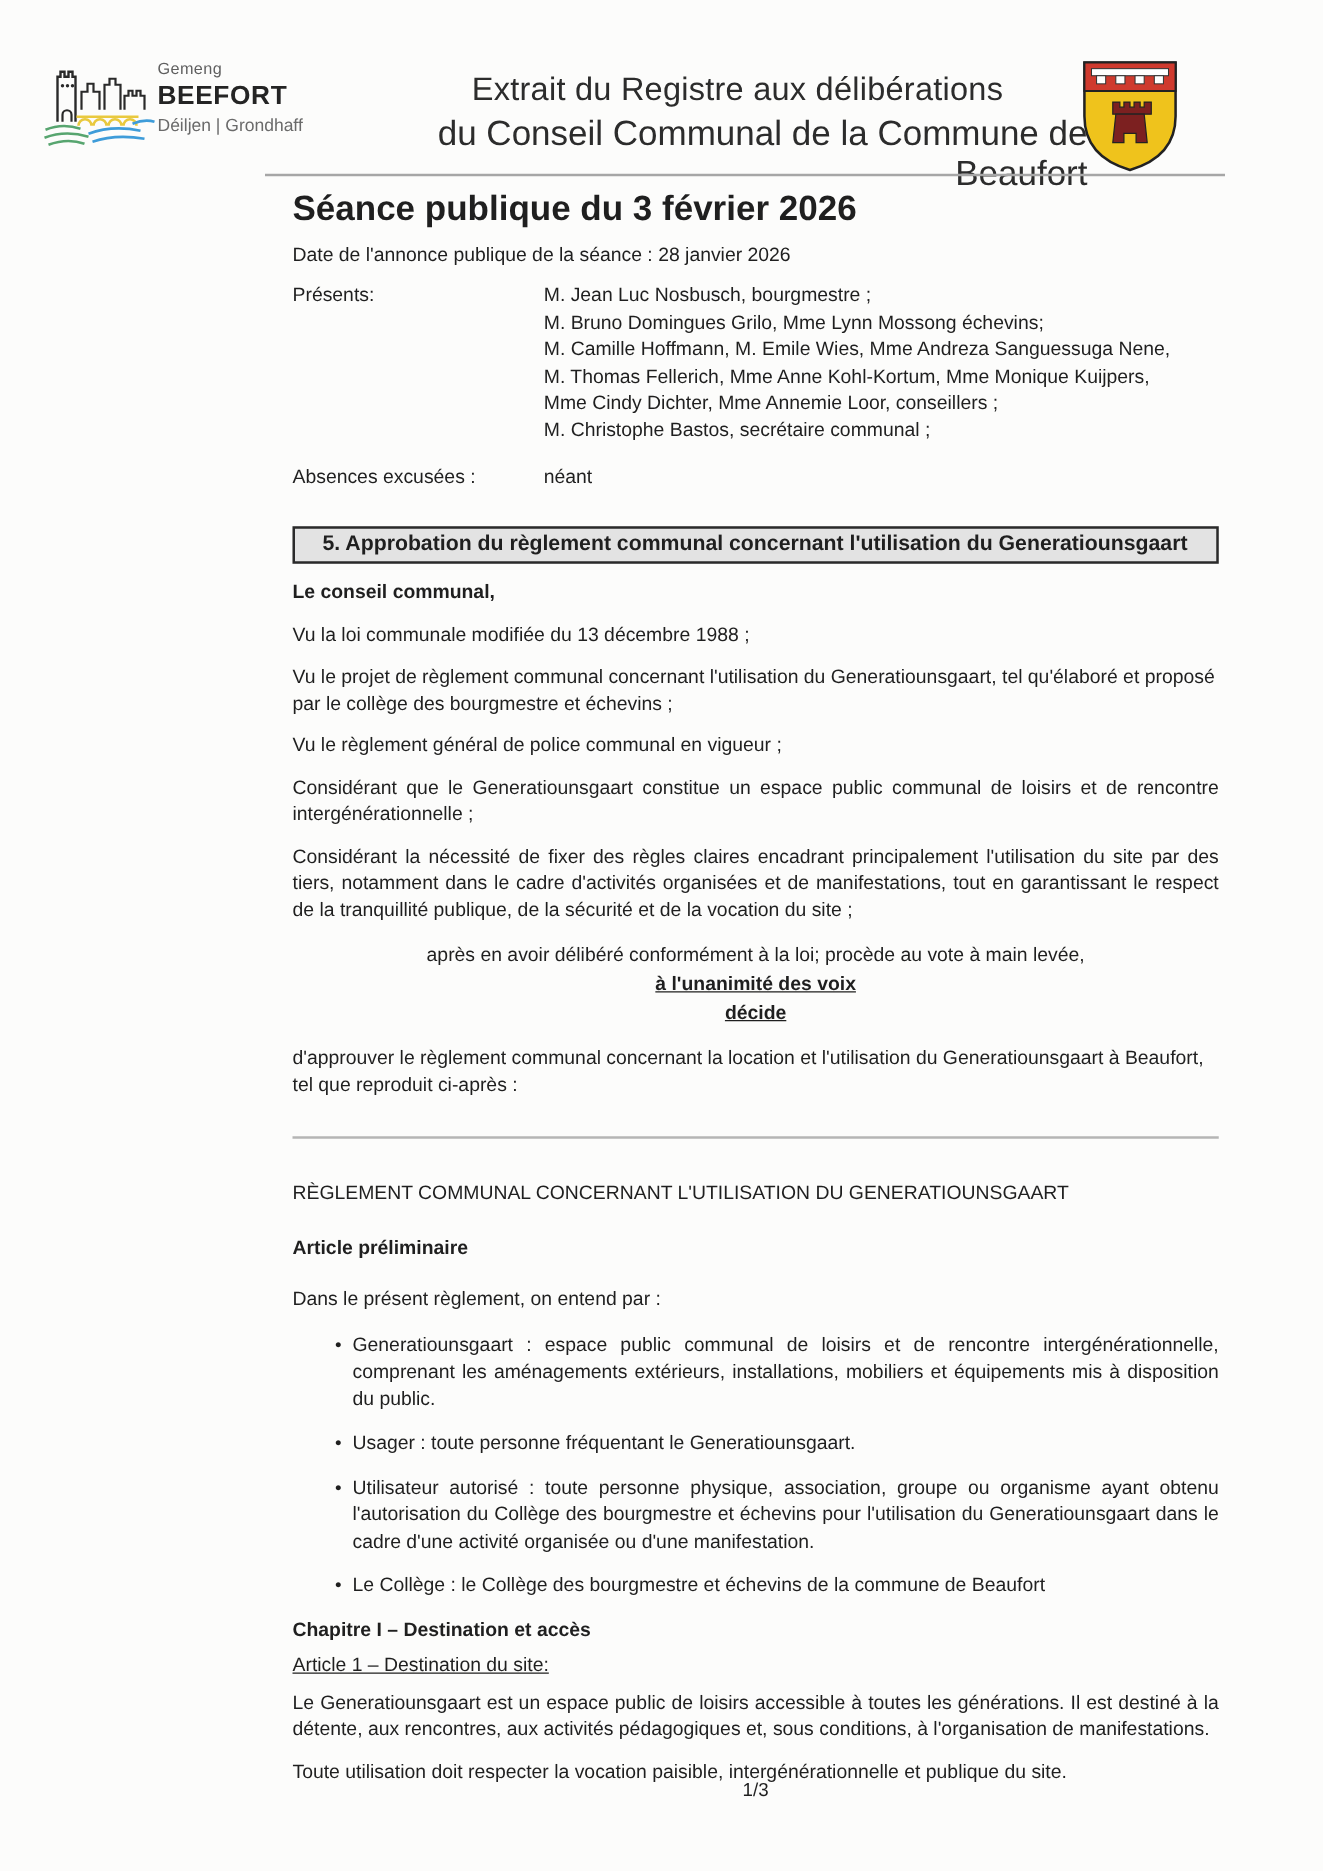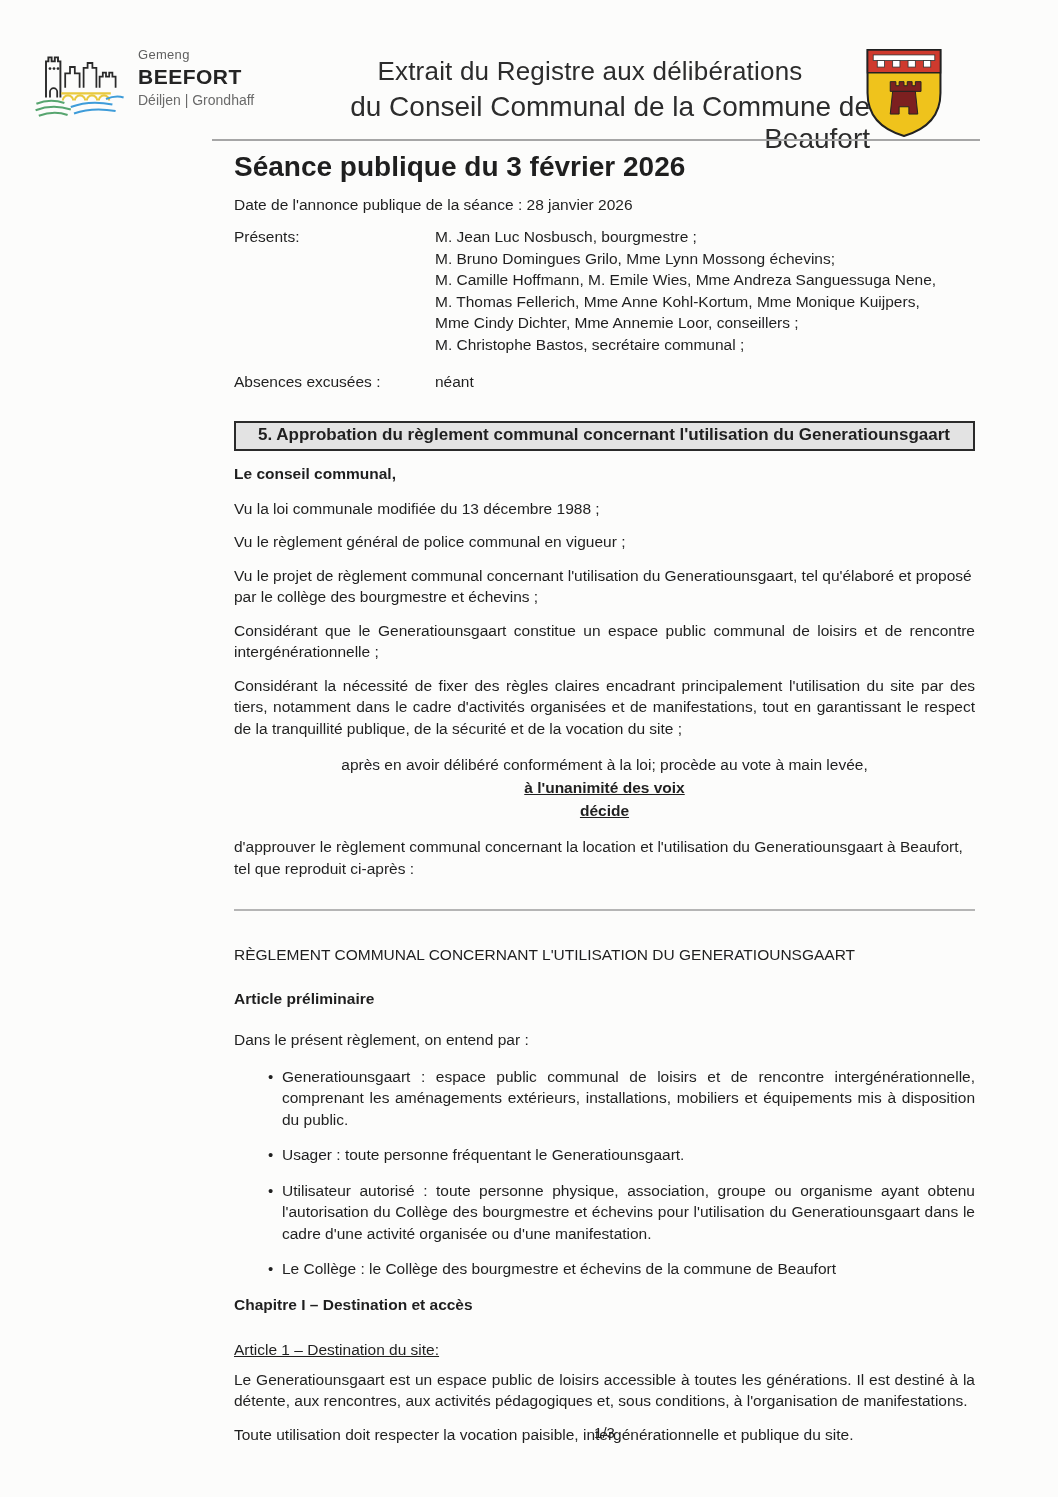--- a/index.html
+++ b/index.html
@@ -10,21 +10,21 @@
   *{margin:0;padding:0;box-sizing:border-box;}
   html,body{width:1058px;height:1497px;}
   body{
     background:#fcfcfb;
     font-family:"Liberation Sans", sans-serif;
     color:var(--ink);
     position:relative;
     overflow:hidden;
   }
   
-  .logo{position:absolute;left:34px;top:44px;display:flex;gap:12px;align-items:flex-start;}
+  .logo{position:absolute;left:34px;top:44px;display:flex;align-items:flex-start;}
   .logo-text{padding-top:4px;line-height:1.15;}
   .logo-gemeng{font-size:13px;color:#5f5f5f;letter-spacing:.3px;}
   .logo-name{font-size:21px;font-weight:bold;letter-spacing:.5px;color:#242424;margin-top:2px;}
   .logo-sub{font-size:14px;color:#6a6a6a;margin-top:3px;}
   .doc-title{position:absolute;left:310px;top:56px;width:560px;text-align:center;color:#2c2c2c;}
   .doc-title .l1{font-size:26px;letter-spacing:.2px;}
   .doc-title .l2{font-size:28px;margin-top:4px;text-align:right;}
   .coat{position:absolute;left:862px;top:46px;}
   .header-rule{position:absolute;left:212px;top:139px;width:768px;border-top:2px solid var(--rule-gray);}
   
@@ -48,21 +48,21 @@
   .center{text-align:center;}
   .bold{font-weight:bold;text-decoration:underline;}
   .vote-block{margin:14px 0 2px;line-height:23px;}
   .divider{border:none;border-top:2px solid #b5b5b5;margin:30px 0 0;}
   .reg-title{margin-top:33px;font-size:15.5px;}
   .article-prelim{font-weight:bold;margin-top:22px;}
   .def-intro{margin-top:20px;margin-bottom:15px;}
   .def-item{display:flex;padding-left:34px;margin-bottom:14px;}
   .def-bullet{width:14px;flex:0 0 14px;font-size:15px;line-height:21.5px;}
   .def-text{flex:1;text-align:justify;}
-  .chapter-heading{font-weight:bold;margin-top:13px;margin-bottom:24px;}
+  .chapter-heading{font-weight:bold;margin-top:13px;margin-bottom:7px;}
   .article-heading{text-decoration:underline;margin-bottom:8px;}
   .page-number{position:absolute;left:234px;top:1424px;width:741px;text-align:center;font-size:15px;}
   svg{display:block;}
 </style>
 </head>
 <body>
 
 <div class="logo">
   <span>
     <svg width="92" height="78" viewBox="0 0 115 92" fill="none">
@@ -134,22 +134,22 @@
   <div class="kv absences">
     <div>Absences excusées :</div>
     <div>néant</div>
   </div>
 
   <div class="item-box">5. Approbation du règlement communal concernant l'utilisation du Generatiounsgaart</div>
 
   <div class="council-intro">Le conseil communal,</div>
 
   <p class="para">Vu la loi communale modifiée du 13 décembre 1988 ;</p>
+  <p class="para">Vu le projet de règlement communal concernant l'utilisation du Generatiounsgaart, tel qu'élaboré et proposé par le collège des bourgmestre et échevins ;</p>
   <p class="para">Vu le règlement général de police communal en vigueur ;</p>
-  <p class="para">Vu le projet de règlement communal concernant l'utilisation du Generatiounsgaart, tel qu'élaboré et proposé par le collège des bourgmestre et échevins ;</p>
   <p class="para justify">Considérant que le Generatiounsgaart constitue un espace public communal de loisirs et de rencontre intergénérationnelle ;</p>
   <p class="para justify">Considérant la nécessité de fixer des règles claires encadrant principalement l'utilisation du site par des tiers, notamment dans le cadre d'activités organisées et de manifestations, tout en garantissant le respect de la tranquillité publique, de la sécurité et de la vocation du site ;</p>
 
   <div class="vote-block">
     <div class="center">après en avoir délibéré conformément à la loi; procède au vote à main levée,</div>
     <div class="center bold">à l'unanimité des voix</div>
     <div class="center bold">décide</div>
   </div>
 
   <p class="para" style="margin-top:14px;">d'approuver le règlement communal concernant la location et l'utilisation du Generatiounsgaart à Beaufort, tel que reproduit ci-après :</p>

